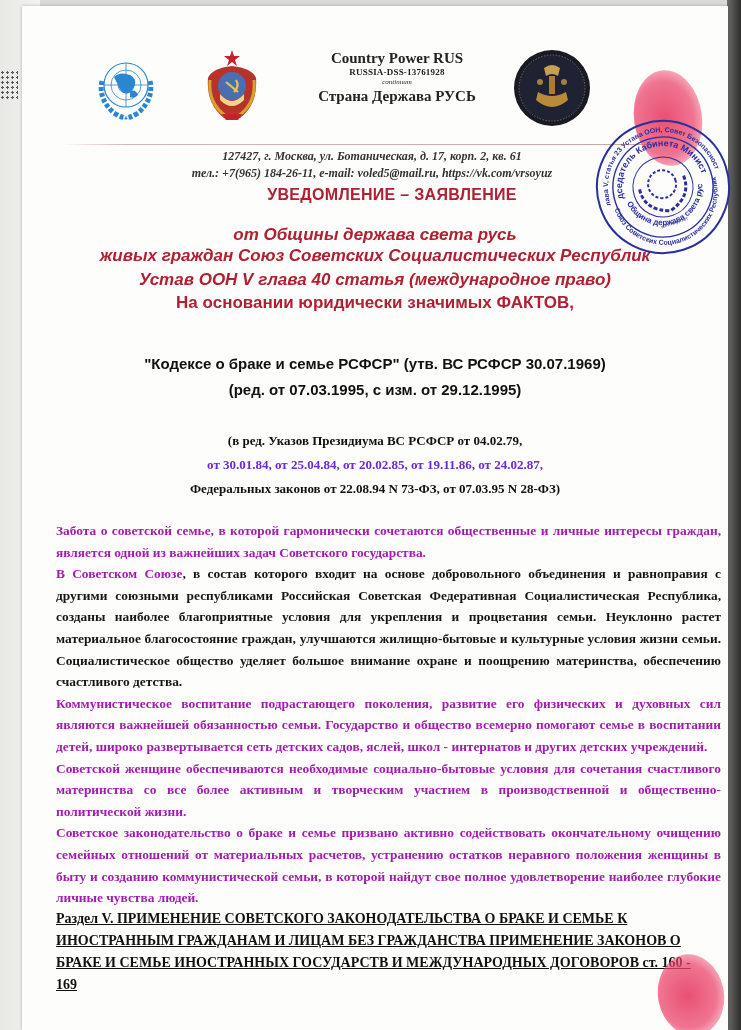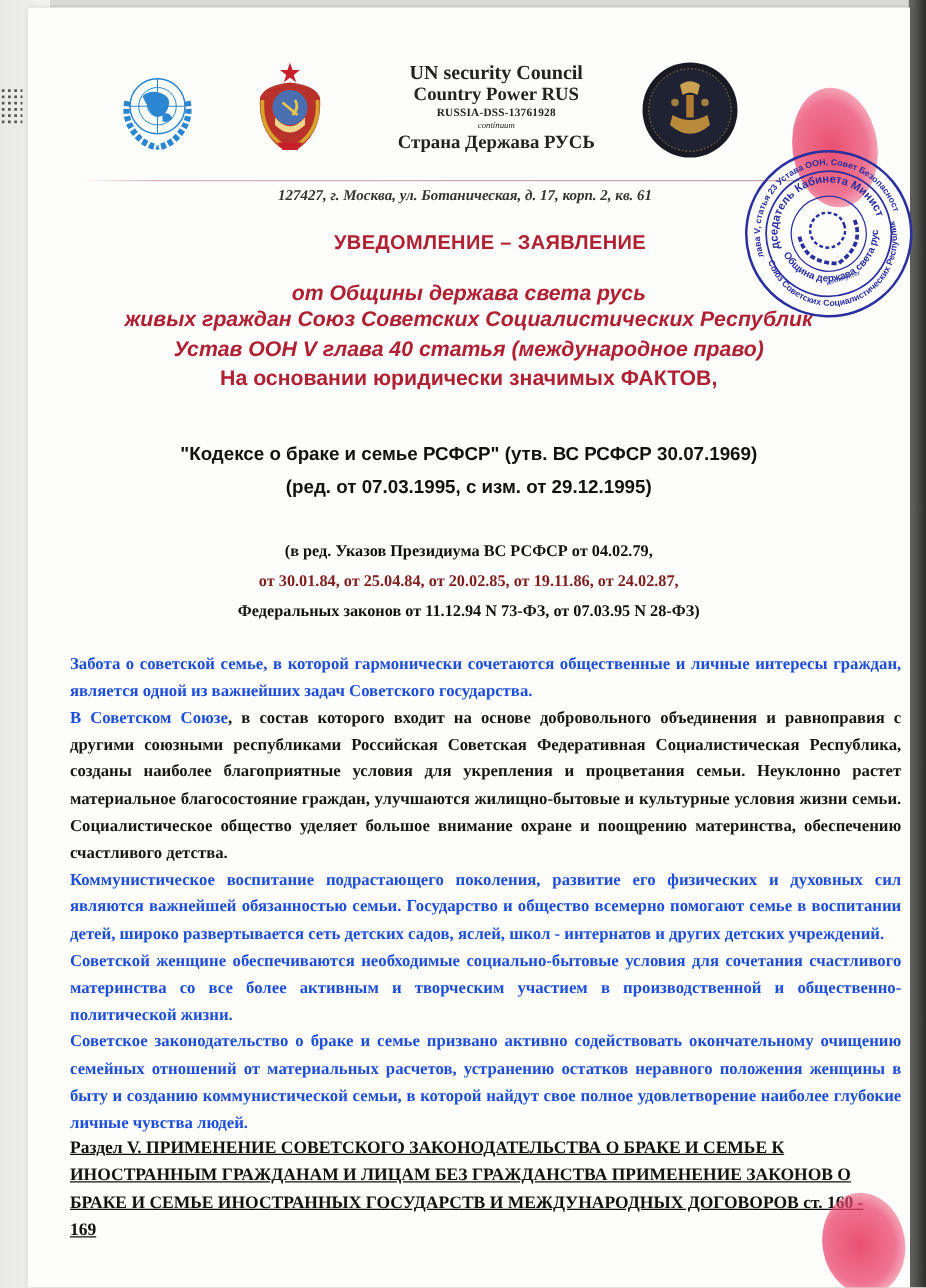--- a/index.html
+++ b/index.html
@@ -66,29 +66,29 @@
   .s2 { top: 240px; }
   .s3 { top: 264px; }
   .s4 { top: 287px; }
   .s5 { top: 309px; }
 
   .code-block { position: absolute; left: 20px; width: 666px; text-align: center; }
   .c1 { top: 349px; font-family: "Liberation Sans", sans-serif; font-weight: bold; font-size: 15px; color: #111; }
   .c2 { top: 375px; font-family: "Liberation Sans", sans-serif; font-weight: bold; font-size: 15px; color: #111; }
   .c3 { top: 402px; font-weight: bold; font-size: 14px; color: #b02033; letter-spacing: 0.2px; }
   .c4 { top: 427px; font-weight: bold; font-size: 13px; color: #111; }
-  .c5 { top: 451px; font-weight: bold; font-size: 13px; color: #7f1d1d; }
+  .c5 { top: 451px; font-weight: bold; font-size: 13px; color: #6d28d9; }
   .c6 { top: 475px; font-weight: bold; font-size: 13px; color: #111; }
 
   .body-text {
     position: absolute; left: 34px; top: 514px; width: 665px;
     font-size: 13.4px; line-height: 21.6px; text-align: justify; font-weight: bold;
   }
   .body-text p { margin: 0; }
-  .red { color: #1d4ed8; }
+  .red { color: #a21caf; }
   .blk { color: #161616; }
 
   .section {
     position: absolute; left: 34px; top: 902px; width: 640px;
     font-weight: bold; font-size: 14px; line-height: 22px; color: #111;
     text-decoration: underline;
   }
 
   
   .stamp { position: absolute; left: 566px; top: 106px; width: 150px; height: 150px; }
@@ -135,44 +135,44 @@
     <circle cx="40" cy="40" r="38" fill="#1a1a24"></circle>
     <circle cx="40" cy="40" r="33" fill="#1f2233" stroke="#8c7a4a" stroke-width="0.8" stroke-dasharray="1.5 1.5"></circle>
     <path d="M24 52 Q40 66 56 52 L54 44 Q40 52 26 44 Z" fill="#b88a3a"></path>
     <path d="M32 20 Q40 14 48 20 L46 28 Q40 24 34 28 Z" fill="#c8a050"></path>
     <rect x="37" y="28" width="6" height="18" fill="#b07a30"></rect>
     <circle cx="28" cy="34" r="3" fill="#a08040"></circle>
     <circle cx="52" cy="34" r="3" fill="#a08040"></circle>
   </svg>
 
   <div class="header-block">
-    <div class="h-line1">UN security Council</div>
     <div class="h-line2">Country Power RUS</div>
     <div class="h-line3">RUSSIA-DSS-13761928</div>
     <div class="h-line4">continuum</div>
     <div class="h-line5">Страна Держава РУСЬ</div>
   </div>
 
   <div class="rule"></div>
 
   <div class="address">
     <div>127427, г. Москва, ул. Ботаническая, д. 17, корп. 2, кв. 61</div>
+    <div>тел.: +7(965) 184-26-11, e-mail: voled5@mail.ru, https://vk.com/vrsoyuz</div>
   </div>
 
   <div class="title">УВЕДОМЛЕНИЕ – ЗАЯВЛЕНИЕ</div>
   <div class="sub it s1">от Общины держава света русь</div>
   <div class="sub it s2">живых граждан  Союз Советских Социалистических Республик</div>
   <div class="sub it s3">Устав ООН V глава 40 статья (международное право)</div>
   <div class="sub s4">На основании юридически значимых ФАКТОВ,</div>
 
   <div class="code-block c1">"Кодексе о браке и семье РСФСР" (утв. ВС РСФСР 30.07.1969)</div>
   <div class="code-block c2">(ред. от 07.03.1995, с изм. от 29.12.1995)</div>
   <div class="code-block c4">(в ред. Указов Президиума ВС РСФСР от 04.02.79,</div>
   <div class="code-block c5">от 30.01.84, от 25.04.84, от 20.02.85, от 19.11.86, от 24.02.87,</div>
-  <div class="code-block c6">Федеральных законов от 11.12.94 N 73-ФЗ, от 07.03.95 N 28-ФЗ)</div>
+  <div class="code-block c6">Федеральных законов от 22.08.94 N 73-ФЗ, от 07.03.95 N 28-ФЗ)</div>
 
   <div class="body-text">
     <p class="red">Забота о советской семье, в которой гармонически сочетаются общественные и личные интересы граждан, является одной из важнейших задач Советского государства.</p>
     <p class="blk"><span class="red">В Советском Союзе</span><span>, в состав которого входит на основе добровольного объединения и равноправия с другими союзными республиками Российская Советская Федеративная Социалистическая Республика, созданы наиболее благоприятные условия для укрепления и процветания семьи. Неуклонно растет материальное благосостояние граждан, улучшаются жилищно-бытовые и культурные условия жизни семьи. Социалистическое общество уделяет большое внимание охране и поощрению материнства, обеспечению счастливого детства.</span></p>
     <p class="red">Коммунистическое воспитание подрастающего поколения, развитие его физических и духовных сил являются важнейшей обязанностью семьи. Государство и общество всемерно помогают семье в воспитании детей, широко развертывается сеть детских садов, яслей, школ - интернатов и других детских учреждений.</p>
     <p class="red">Советской женщине обеспечиваются необходимые социально-бытовые условия для сочетания счастливого материнства со все более активным и творческим участием в производственной и общественно-политической жизни.</p>
     <p class="red">Советское законодательство о браке и семье призвано активно содействовать окончательному очищению семейных отношений от материальных расчетов, устранению остатков неравного положения женщины в быту и созданию коммунистической семьи, в которой найдут свое полное удовлетворение наиболее глубокие личные чувства людей.</p>
   </div>
 
   <div class="section">Раздел V. ПРИМЕНЕНИЕ СОВЕТСКОГО ЗАКОНОДАТЕЛЬСТВА О БРАКЕ И СЕМЬЕ К ИНОСТРАННЫМ ГРАЖДАНАМ И ЛИЦАМ БЕЗ ГРАЖДАНСТВА ПРИМЕНЕНИЕ ЗАКОНОВ О БРАКЕ И СЕМЬЕ ИНОСТРАННЫХ ГОСУДАРСТВ И МЕЖДУНАРОДНЫХ ДОГОВОРОВ ст. 160 - 169</div>

